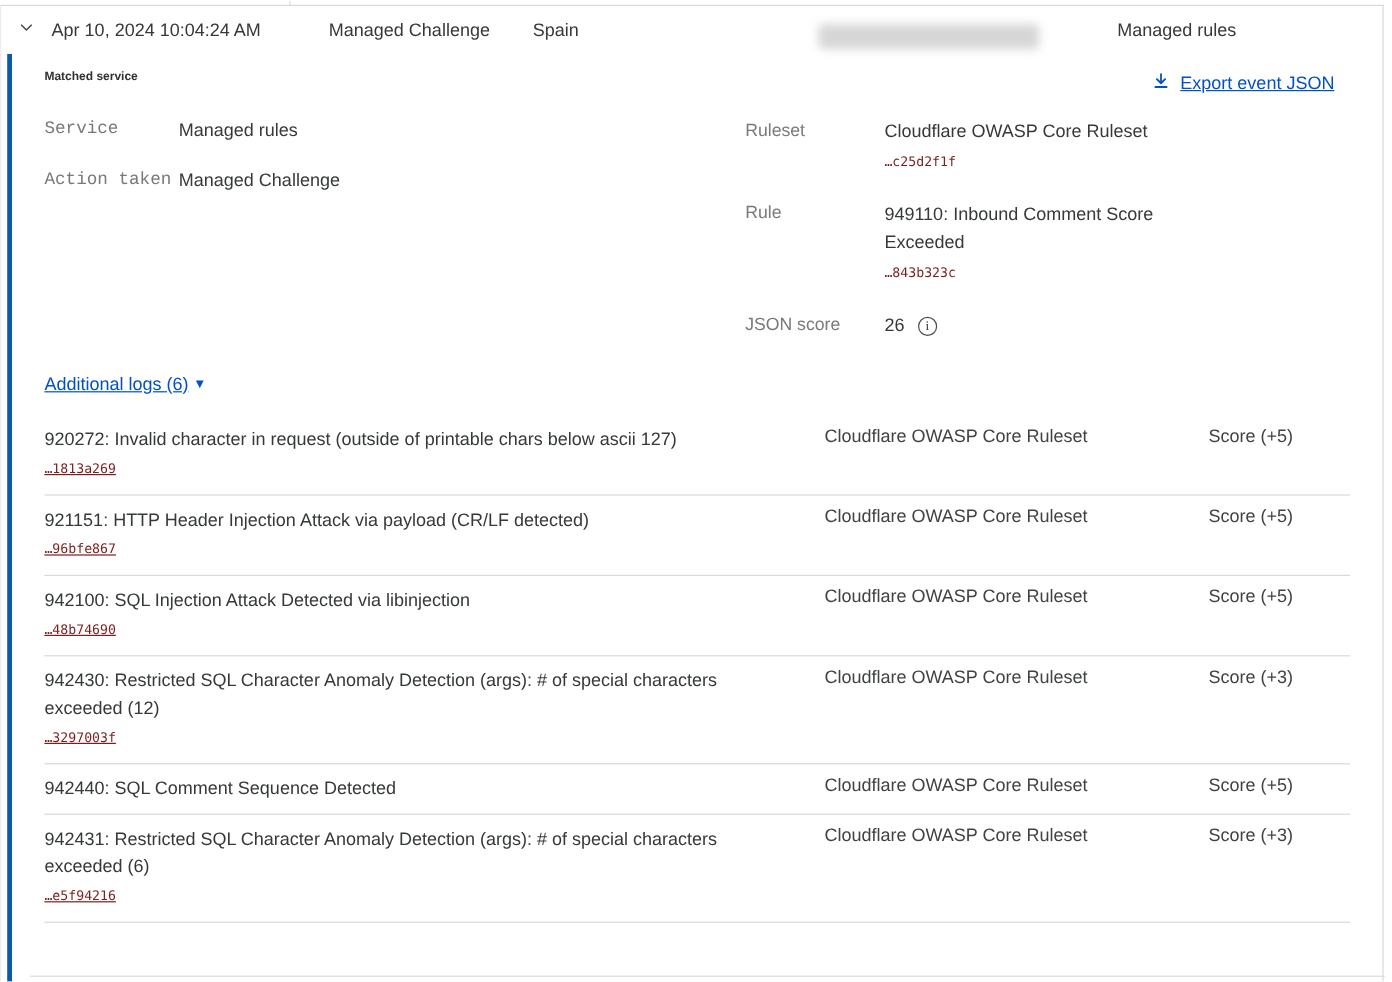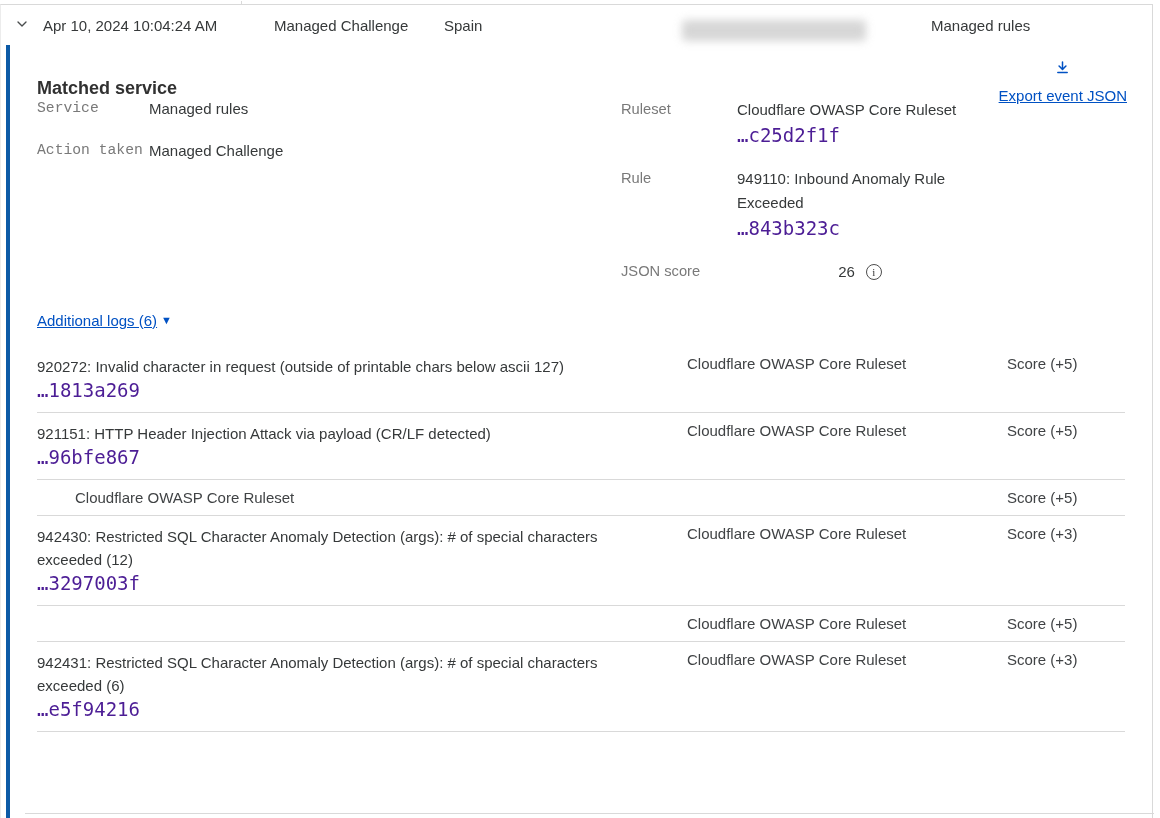--- a/index.html
+++ b/index.html
@@ -25,48 +25,48 @@
   .event-row .cell{position:absolute;top:0;height:40px;display:flex;align-items:center;font-size:15px;color:var(--text);white-space:nowrap;}
   .chev{left:13px;}
   .ts{left:42px;}
   .act{left:273px;}
   .ctry{left:443px;}
   .svc{left:930px;}
   .redacted{position:absolute;left:681px;top:15px;width:184px;height:21px;
     background:#c9c9c9;border-radius:4px;filter:blur(4px);opacity:.75;}
   
   .accent-bar{position:absolute;left:5px;top:40px;bottom:0;width:4px;background:var(--bar);}
-  .panel-title{position:absolute;left:36px;top:54px;font-size:18px;font-weight:700;color:#313131;margin-top:19px;}
-  .export-btn{position:absolute;top:55px;right:25px;display:flex;align-items:center;gap:9px;
-    color:var(--accent);font-size:15px;cursor:pointer;background:none;border:none;font-family:inherit;flex-direction:column;}
+  .panel-title{position:absolute;left:36px;top:54px;font-size:10px;font-weight:700;color:#313131;}
+  .export-btn{position:absolute;top:55px;right:40px;display:flex;align-items:center;gap:9px;
+    color:var(--accent);font-size:15px;cursor:pointer;background:none;border:none;font-family:inherit;}
   .export-btn .lbl{text-decoration:underline;}
   
   .details-left{position:absolute;left:36px;top:93px;}
   .d-row{display:flex;margin-bottom:21px;}
   .d-label{width:112px;color:var(--label);font-size:14.7px;line-height:21px;flex:none;font-family:Liberation Mono, monospace;}
   .d-value{font-size:15px;line-height:21px;color:var(--text);}
   .details-right{position:absolute;left:588px;top:93px;width:400px;}
   .dr-row{display:flex;margin-bottom:19px;}
   .dr-label{width:116px;color:var(--label);font-size:14.7px;line-height:23px;flex:none;margin-left:32px;}
   .dr-val{width:246px;font-size:15px;line-height:24px;color:var(--text);}
-  .hash{font-family:"DejaVu Sans Mono",monospace;font-size:19px;line-height:26px;color:#4c1d95;}
-  .owasp-line{display:flex;align-items:center;gap:11px;justify-content:center;}
+  .hash{font-family:"DejaVu Sans Mono",monospace;font-size:11px;line-height:26px;color:#7f1d1d;}
+  .owasp-line{display:flex;align-items:center;gap:11px;}
   .info-icon{width:16px;height:16px;border:1.4px solid #4d4d4d;border-radius:50%;
     display:inline-flex;align-items:center;justify-content:center;
     font-family:"Liberation Serif",serif;font-size:11px;line-height:1;color:#333;cursor:pointer;}
   
   .addlogs{position:absolute;left:36px;top:307px;display:inline-flex;align-items:center;
     color:var(--accent);font-size:15px;cursor:pointer;text-decoration:none;}
   .addlogs .lbl{text-decoration:underline;}
   .caret{margin-left:4px;font-size:11px;line-height:1;color:var(--accent);}
   .logs-table{position:absolute;left:36px;top:341px;width:1088px;}
   .log-row{display:flex;align-items:flex-start;border-bottom:1px solid var(--divider);padding:9px 0;}
   .c-rule{width:612px;flex:none;}
   .c-rule .title{font-size:15px;line-height:23px;color:var(--text);}
-  .c-rule .hash{line-height:25px;}
+  .c-rule .hash{line-height:25px;text-decoration:underline;}
   .c-ruleset{width:290px;flex:none;margin-left:38px;font-size:15px;color:#404345;}
   .c-score{margin-left:auto;width:118px;flex:none;font-size:15px;color:#404345;}
   .bottom-line{position:absolute;left:24px;top:808px;width:1129px;height:1px;background:var(--divider);}
 </style>
 </head>
 <body>
 
 <div class="container">
   <div class="tick"></div>
 
@@ -115,21 +115,21 @@
     <div class="dr-row">
       <span class="dr-label">Ruleset</span>
       <div class="dr-val">
         <div>Cloudflare OWASP Core Ruleset</div>
         <div class="hash">…c25d2f1f</div>
       </div>
     </div>
     <div class="dr-row">
       <span class="dr-label">Rule</span>
       <div class="dr-val">
-        <div>949110: Inbound Anomaly Rule Exceeded</div>
+        <div>949110: Inbound Comment Score Exceeded</div>
         <div class="hash">…843b323c</div>
       </div>
     </div>
     <div class="dr-row">
       <span class="dr-label">JSON score</span>
       <div class="dr-val owasp-line">
         <span>26</span>
         <span class="info-icon">i</span>
       </div>
     </div>
@@ -153,35 +153,40 @@
   <div class="log-row">
     <div class="c-rule">
       <div class="title">921151: HTTP Header Injection Attack via payload (CR/LF detected)</div>
       <div class="hash">…96bfe867</div>
     </div>
     <div class="c-ruleset">Cloudflare OWASP Core Ruleset</div>
     <div class="c-score">Score (+5)</div>
   </div>
 
   <div class="log-row">
+    <div class="c-rule">
+      <div class="title">942100: SQL Injection Attack Detected via libinjection</div>
+      <div class="hash">…48b74690</div>
+    </div>
     <div class="c-ruleset">Cloudflare OWASP Core Ruleset</div>
     <div class="c-score">Score (+5)</div>
   </div>
 
   <div class="log-row">
     <div class="c-rule">
       <div class="title">942430: Restricted SQL Character Anomaly Detection (args): # of special characters exceeded (12)</div>
       <div class="hash">…3297003f</div>
     </div>
     <div class="c-ruleset">Cloudflare OWASP Core Ruleset</div>
     <div class="c-score">Score (+3)</div>
   </div>
 
   <div class="log-row">
     <div class="c-rule">
+      <div class="title">942440: SQL Comment Sequence Detected</div>
     </div>
     <div class="c-ruleset">Cloudflare OWASP Core Ruleset</div>
     <div class="c-score">Score (+5)</div>
   </div>
 
   <div class="log-row">
     <div class="c-rule">
       <div class="title">942431: Restricted SQL Character Anomaly Detection (args): # of special characters exceeded (6)</div>
       <div class="hash">…e5f94216</div>
     </div>

